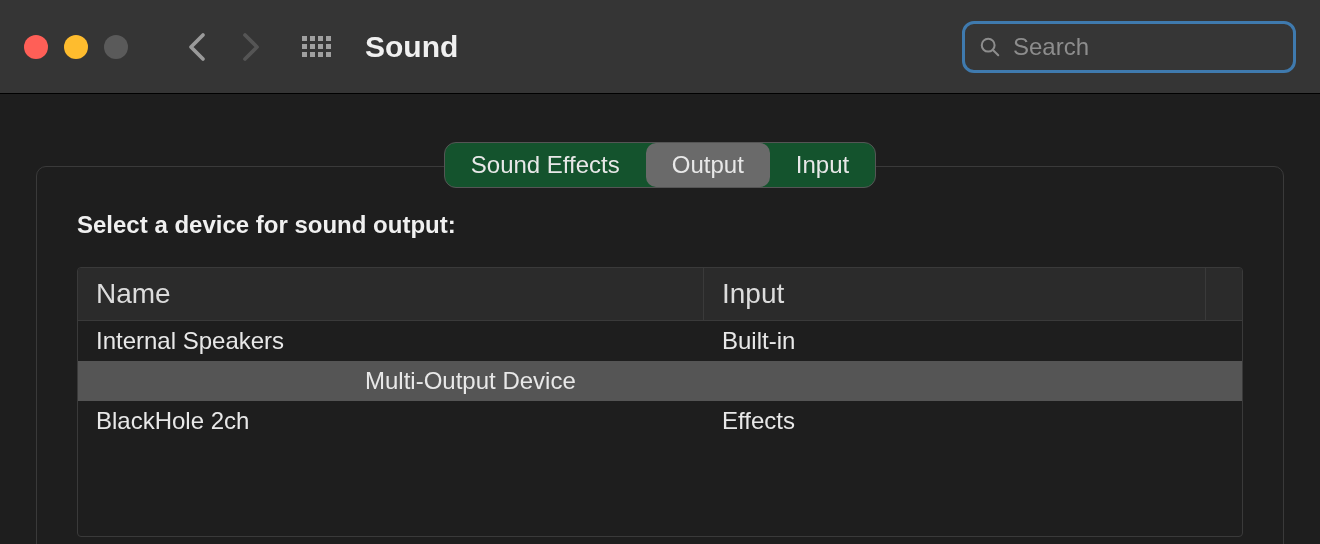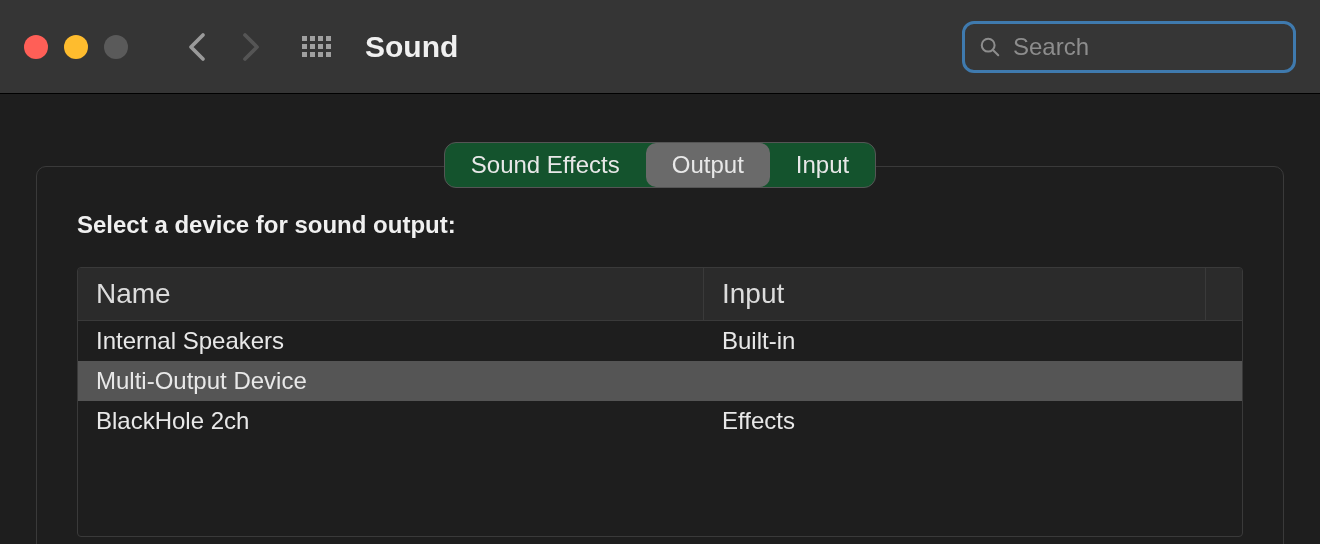--- a/index.html
+++ b/index.html
@@ -157,20 +157,21 @@
     .col-end  { flex: 0 0 36px; }
     .table-body {
       min-height: 215px;
     }
     .row {
       display: flex;
       cursor: pointer;
     }
     .row.selected {
       background: #555555;
+      justify-content: center;
     }
     .td {
       font-size: 24px;
       color: #e8e8e8;
       padding: 6px 18px;
       white-space: nowrap;
       overflow: hidden;
       text-overflow: ellipsis;
     }
     .row .col-name, .row .col-type { border-right: none; }

